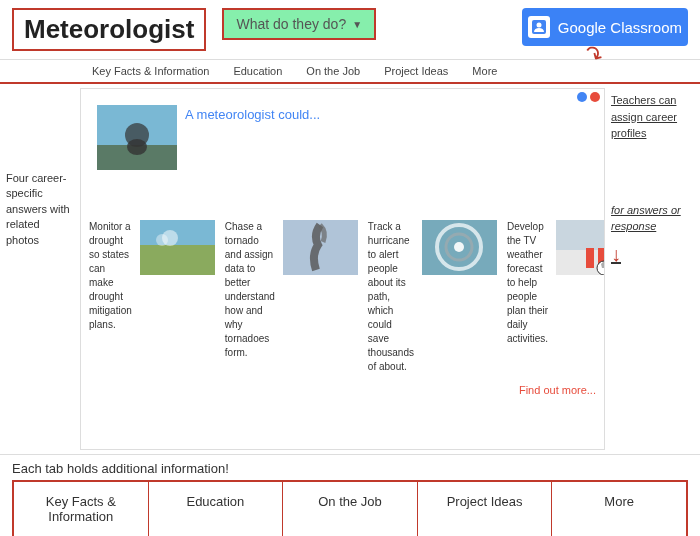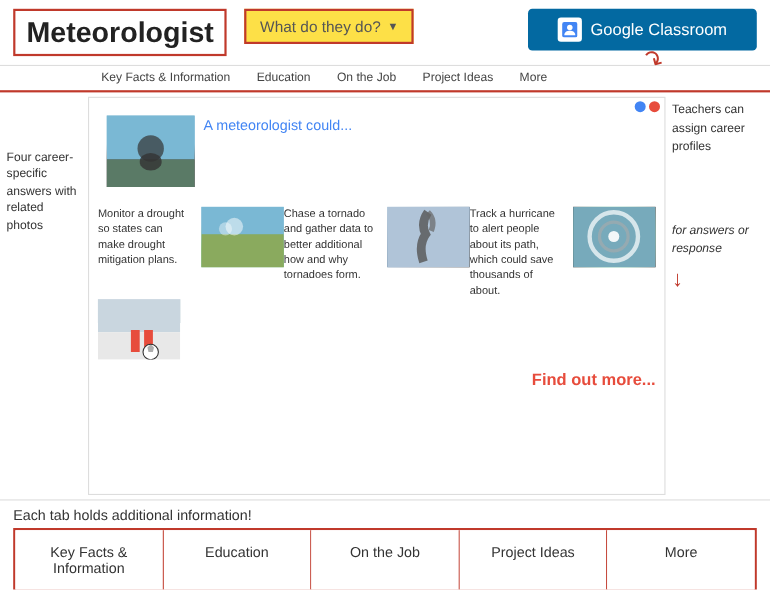--- a/index.html
+++ b/index.html
@@ -27,39 +27,39 @@
       font-size: 26px;
       font-weight: bold;
       color: #222;
     }
 
     .dropdown-btn {
       border: 2px solid #c0392b;
       padding: 6px 12px;
       font-size: 14px;
       color: #555;
-      background: #fde047;
+      background: #86efac;
       cursor: pointer;
       display: flex;
       align-items: center;
       gap: 6px;
     }
 
     .dropdown-btn::after {
       content: '▼';
       font-size: 10px;
       color: #555;
     }
 
     .google-classroom-btn {
       margin-left: auto;
-      background: #0369a1;
+      background: #3b82f6;
       color: #fff;
       border: none;
-      padding: 8px 27px;
+      padding: 8px 6px;
       font-size: 15px;
       border-radius: 4px;
       cursor: pointer;
       display: flex;
       align-items: center;
       gap: 8px;
     }
 
     .gc-icon {
       width: 22px;
@@ -102,21 +102,21 @@
     .left-annotations {
       width: 80px;
       padding: 8px 6px;
       font-size: 11px;
       color: #333;
       line-height: 1.4;
       flex-shrink: 0;
     }
 
     .annotation-four {
-      margin-top: 44px;
+      margin-top: 79px;
     }
 
     
     .main-content {
       flex: 1;
       border: 1px solid #ddd;
       margin: 4px 0;
       overflow: hidden;
       position: relative;
       background: #fff;
@@ -136,22 +136,24 @@
       border-radius: 50%;
       display: inline-block;
     }
 
     .dot-blue { background: #4285f4; }
     .dot-red { background: #e74c3c; }
 
     
     .career-grid {
       display: grid;
-      grid-template-columns: 1fr 1fr 1fr;
+      grid-template-columns: 1fr 1fr 1fr 1fr;
+      gap: 10px;
       padding: 6px 8px;
+      margin-top: 32px;
     }
 
     .career-item {
       display: flex;
       align-items: flex-start;
       gap: 8px;
     }
 
     .career-text {
       font-size: 10px;
@@ -203,33 +205,33 @@
 
     .top-content-row {
       display: flex;
       padding: 0 8px 6px;
       align-items: flex-start;
     }
 
     .find-out-more {
       text-align: right;
       padding: 4px 8px;
-      font-size: 15px;
+      font-size: 11px;
       color: #e74c3c;
-      font-weight: bold;
     }
 
     
     .right-annotations {
       width: 95px;
       padding: 8px 6px;
       font-size: 11px;
       color: #333;
       line-height: 1.5;
       flex-shrink: 0;
+      text-decoration: underline;
     }
 
     .for-reading {
       margin-top: 60px;
       font-style: italic;
     }
 
     .arrow-right {
       color: #c0392b;
       font-size: 20px;
@@ -330,21 +332,21 @@
           <svg width="75" height="55" viewBox="0 0 75 55">
             <rect width="75" height="25" fill="#7ab8d4"></rect>
             <rect y="25" width="75" height="30" fill="#8aaa5e"></rect>
             <circle cx="30" cy="18" r="8" fill="#fff" opacity="0.5"></circle>
             <circle cx="22" cy="20" r="6" fill="#fff" opacity="0.4"></circle>
           </svg>
         </div>
       </div>
 
       <div class="career-item">
-        <p class="career-text">Chase a tornado and gather data to better additional how and why tornadoes form.</p>
+        <p class="career-text">Chase a tornado and assign data to better understand how and why tornadoes form.</p>
         <div class="career-img img-tornado">
           <svg width="75" height="55" viewBox="0 0 75 55">
             <rect width="75" height="55" fill="#b0c4d8"></rect>
             <path d="M37 5 Q30 15 35 25 Q28 35 33 50" stroke="#555" stroke-width="8" fill="none" opacity="0.8"></path>
             <path d="M37 5 Q44 12 40 22" stroke="#666" stroke-width="5" fill="none" opacity="0.7"></path>
           </svg>
         </div>
       </div>
 
       <div class="career-item">
@@ -353,20 +355,21 @@
           <svg width="75" height="55" viewBox="0 0 75 55">
             <rect width="75" height="55" fill="#7ab"></rect>
             <circle cx="37" cy="27" r="22" fill="none" stroke="#fff" stroke-width="4" opacity="0.7"></circle>
             <circle cx="37" cy="27" r="13" fill="none" stroke="#aaa" stroke-width="3" opacity="0.6"></circle>
             <circle cx="37" cy="27" r="5" fill="#fff" opacity="0.9"></circle>
           </svg>
         </div>
       </div>
 
       <div class="career-item">
+        <p class="career-text">Develop the TV weather forecast to help people plan their daily activities.</p>
         <div class="career-img img-soccer">
           <svg width="75" height="55" viewBox="0 0 75 55">
             <rect width="75" height="30" fill="#c9d6df"></rect>
             <rect y="30" width="75" height="25" fill="#e8e8e8"></rect>
 
             <rect x="30" y="28" width="8" height="20" fill="#e74c3c"></rect>
             <rect x="42" y="28" width="8" height="20" fill="#e74c3c"></rect>
             <circle cx="48" cy="48" r="7" fill="#fff" stroke="#333" stroke-width="1"></circle>
 
             <polygon points="48,41 51,44 50,48 46,48 45,44" fill="#333" opacity="0.4"></polygon>

